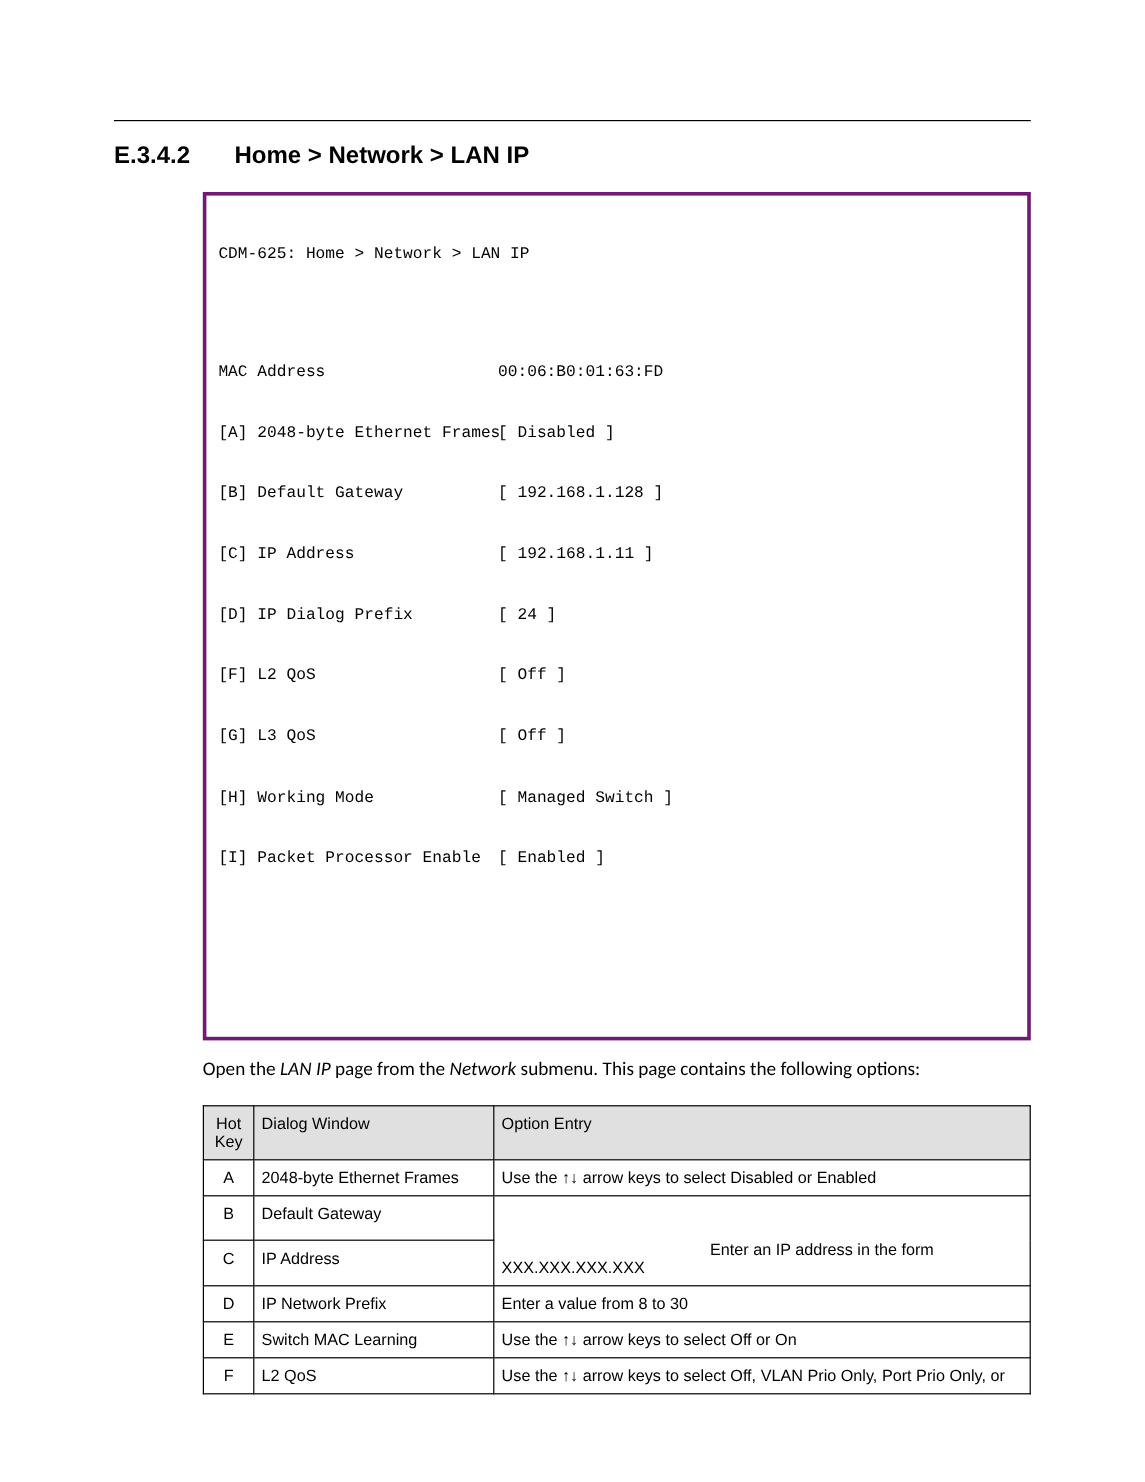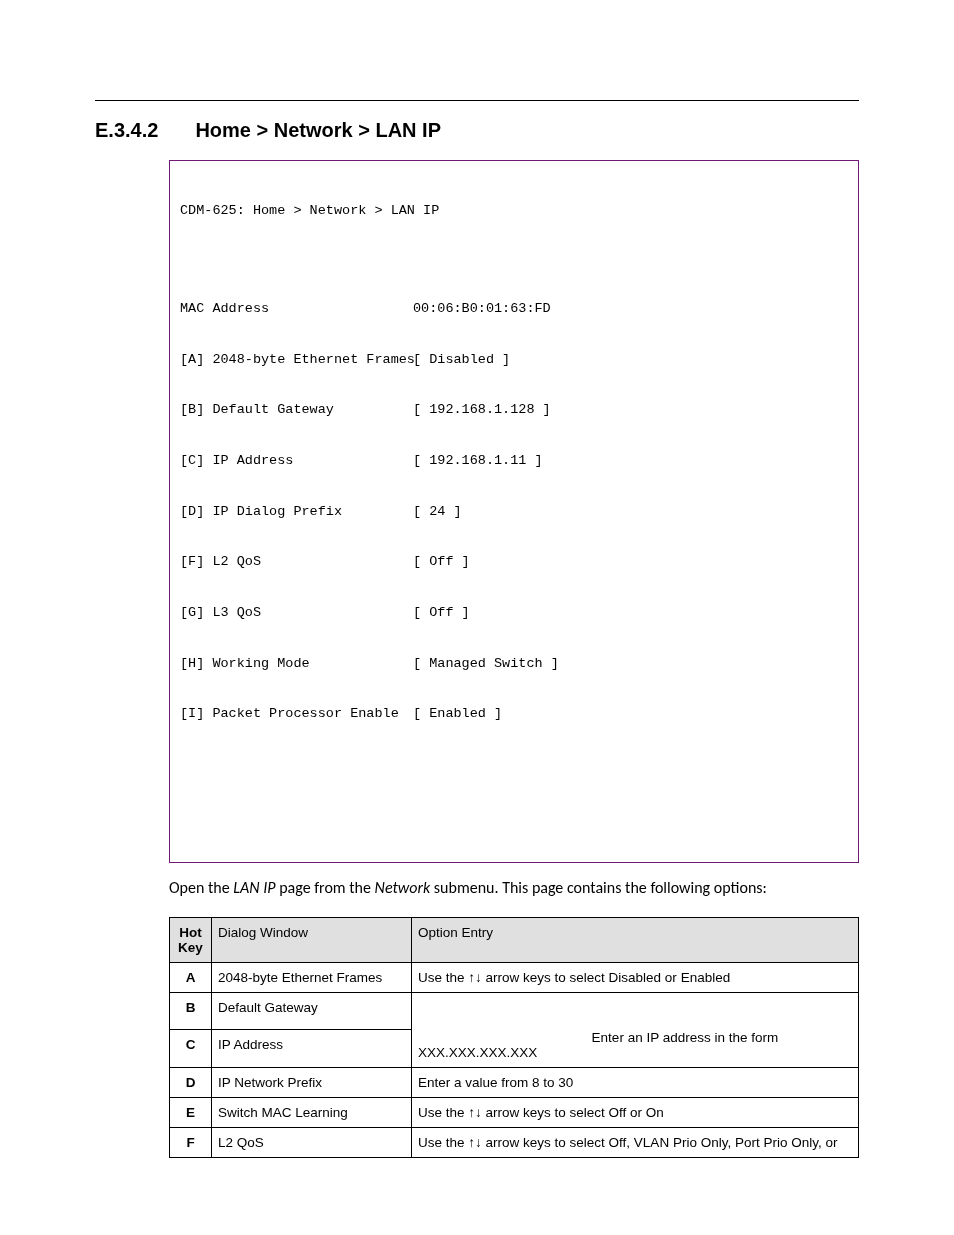--- a/index.html
+++ b/index.html
@@ -18,21 +18,21 @@
     border-top: 1.5px solid #000;
     margin-bottom: 18px;
   }
   h2.section-heading {
     font-size: 20px;
     font-weight: bold;
     margin: 0 0 18px 0;
   }
   h2.section-heading .num { margin-right: 37px; }
   .terminal-box {
-    border: 1px solid #701a75;
+    border: 3px solid #701a75;
     margin: 0 0 14px 74px;
     padding: 8px 10px 10px 10px;
     font-family: "Courier New", monospace;
     font-size: 13.5px;
     line-height: 1.25;
     white-space: pre;
   }
   .term-line { display: flex; }
   .term-label { width: 233px; flex: 0 0 auto; }
   .term-value { flex: 1 1 auto; }
@@ -56,21 +56,21 @@
     vertical-align: top;
     text-align: left;
   }
   table.opts th {
     background: #e0e0e0;
     font-weight: normal;
   }
   table.opts th.hk, table.opts td.hk {
     width: 42px;
     text-align: center;
-    font-weight: bold;
+    font-weight: normal;
   }
   table.opts th.dw, table.opts td.dw { width: 200px; }
   .entry .plain { font-weight: normal; }
   .entry strong { font-weight: normal; }
   .merged-cell { }
   .right-frag { float: right; text-align: left; width: 60%; margin-top: 30px; }
 </style>
 </head>
 <body>
 

